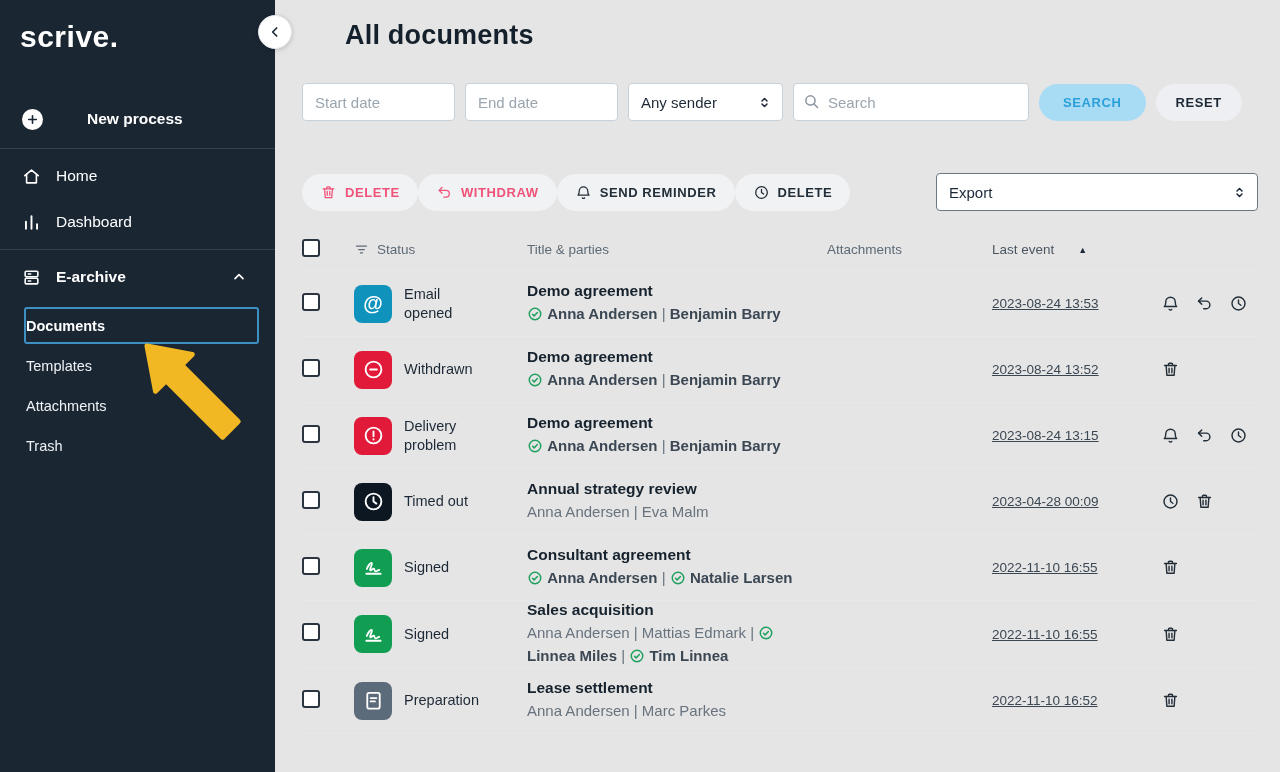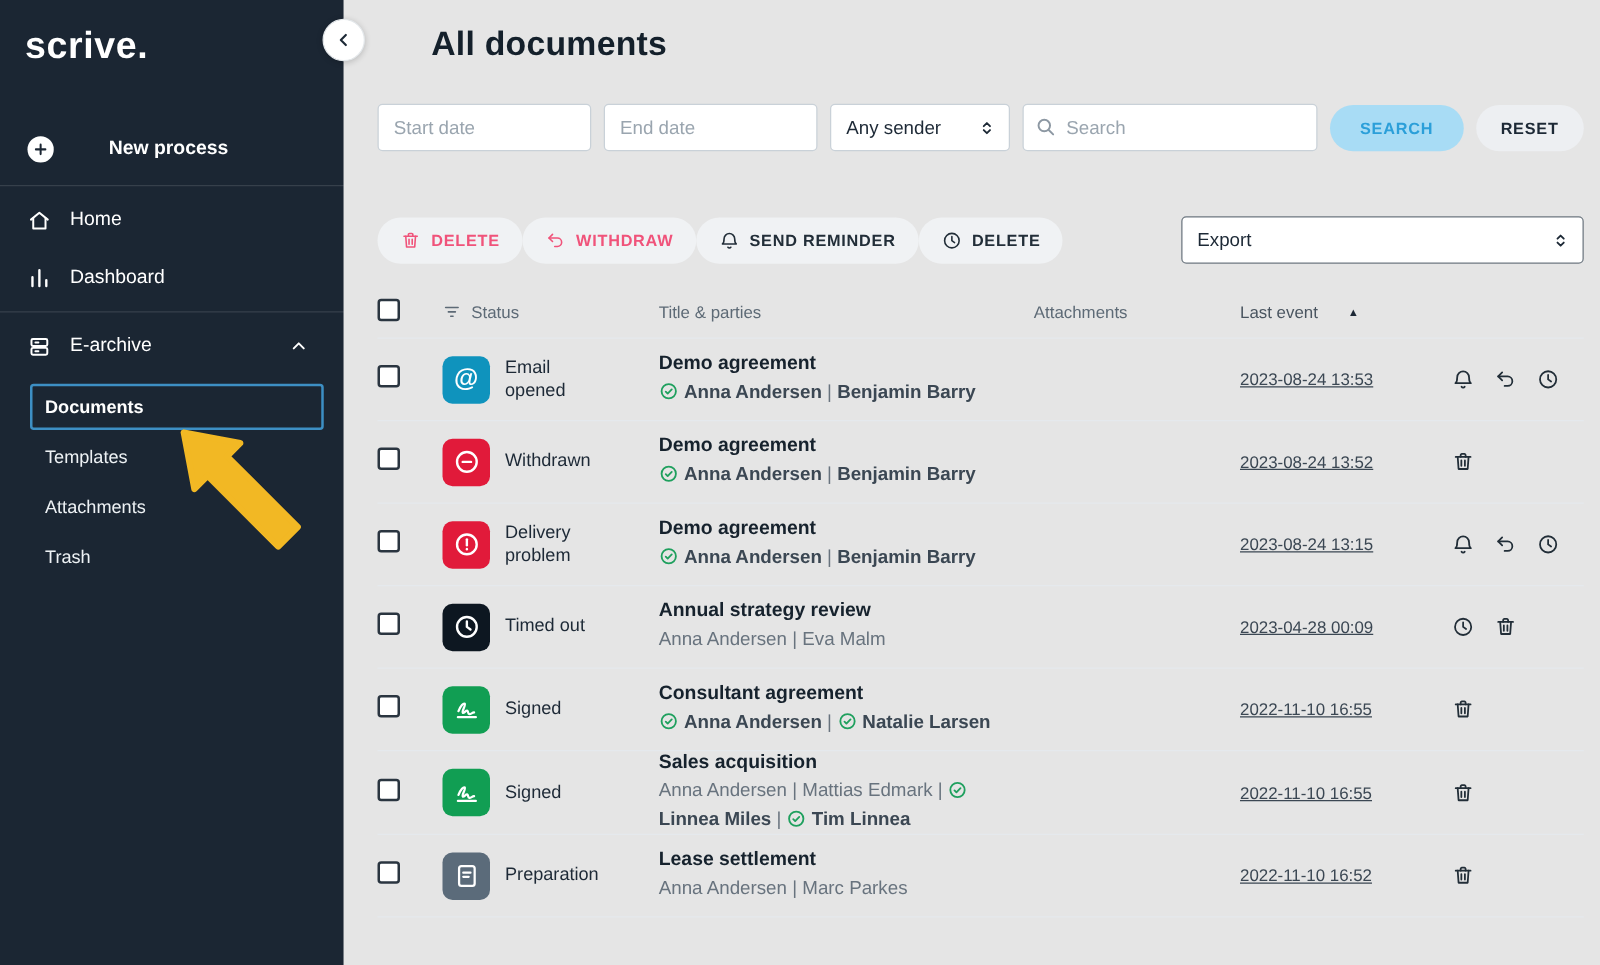--- a/index.html
+++ b/index.html
@@ -9,39 +9,39 @@
   
   .sidebar { width:275px; min-width:275px; background:#1b2633; color:#fff; position:relative; }
   .logo { padding:20px 0 0 20px; font-size:30px; font-weight:700; letter-spacing:.5px; cursor:pointer; }
   .nav { margin-top:42px; }
   .nav-item { display:flex; align-items:center; gap:15px; height:46px; padding:0 22px; font-size:15.5px; cursor:pointer; }
   .nav-item svg.nic { width:19px; height:19px; flex:0 0 auto; }
   .new-process { font-weight:600; margin-bottom:6px;gap:44px; }
   .plus-wrap { width:21px; height:21px; border-radius:50%; background:#fff; color:#1b2633; display:flex; align-items:center; justify-content:center; flex:0 0 auto; }
   .plus-wrap svg { width:13px; height:13px; }
   .divider { border-top:1px solid rgba(255,255,255,.12); margin:4px 0; }
-  .earchive-label { font-weight:400;text-align:center; }
+  .earchive-label { font-weight:700;text-align:center; }
   .chev { margin-left:auto; width:16px; height:16px; margin-right:6px; }
   .subnav { padding-top:4px; }
-  .sub-item { display:flex; align-items:center; height:37px; margin:3px 16px 3px 24px; padding-left:10px; font-size:14.5px; color:#eef2f5; cursor:pointer; border:2px solid transparent; border-radius:3px; }
+  .sub-item { display:flex; align-items:center; height:37px; margin:3px 16px 3px 24px; padding-left:0; font-size:14.5px; color:#eef2f5; cursor:pointer; border:2px solid transparent; border-radius:3px; }
   .sub-item.active { border-color:#3d8fc4; font-weight:700; color:#fff; }
   .annotation-arrow { position:absolute; left:133px; top:336px; width:112px; height:112px; pointer-events:none; }
 
   
   .main { flex:1; position:relative; background:#e5e5e5; }
   .back-btn { position:absolute; left:-17px; top:15px; width:34px; height:34px; border-radius:50%; background:#fff; border:1px solid #e3e7ea; box-shadow:0 1px 5px rgba(0,0,0,.2); display:flex; align-items:center; justify-content:center; cursor:pointer; z-index:5; color:#1d2936; padding:0; }
   .back-btn svg { width:16px; height:16px; }
   .page-title { margin:20px 0 0 70px; font-size:27px; font-weight:700; color:#14202b; letter-spacing:.2px; }
 
   .filters { display:flex; align-items:center; gap:10px; margin:32px 22px 0 27px; }
   .text-input, .select { height:38px; border:1px solid #c9d1d8; border-radius:4px; font-size:15px; color:#1d2936; background:#fff; }
-  .text-input { width:171px; padding:0 12px; font-family:inherit; }
+  .text-input { width:153px; padding:0 12px; font-family:inherit; }
   .text-input::placeholder { color:#9aa5af; }
   .select { display:flex; align-items:center; justify-content:space-between; padding:0 10px 0 12px; cursor:pointer; }
-  .sender-select { width:144px; }
+  .sender-select { width:155px; }
   .stepper { width:15px; height:17px; color:#1d2936; flex:0 0 auto; }
   .search-box { position:relative; width:236px; }
   .search-box .sic { position:absolute; left:10px; top:10px; width:17px; height:17px; color:#8d98a3; }
   .search-box input { width:100%; padding-left:34px; }
   .btn { border:none; font-family:inherit; font-weight:700; font-size:13px; letter-spacing:.6px; border-radius:19px; cursor:pointer; }
   .search-btn { background:#a8dcf5; color:#2b9fd9; height:37px; padding:0 24px; }
   .reset-btn { background:#edeff2; color:#1d2936; height:37px; padding:0 20px; }
 
   .actions-row { display:flex; align-items:center; margin:52px 22px 0 27px; }
   .action { display:flex; align-items:center; gap:8px; background:#f0f2f4; height:37px; padding:0 18px; border-radius:19px; }

